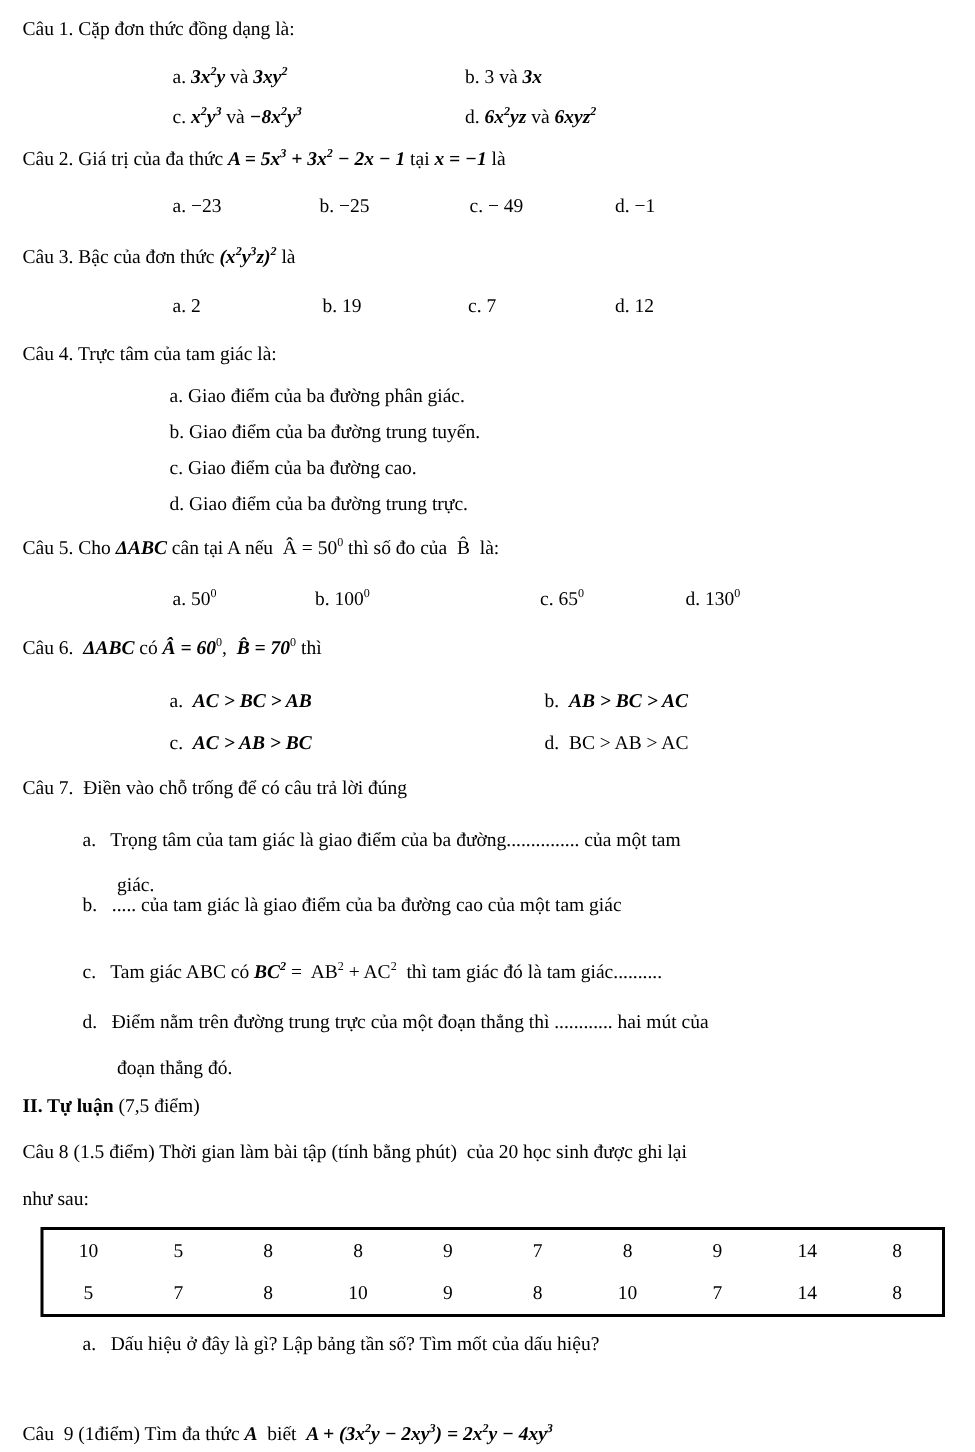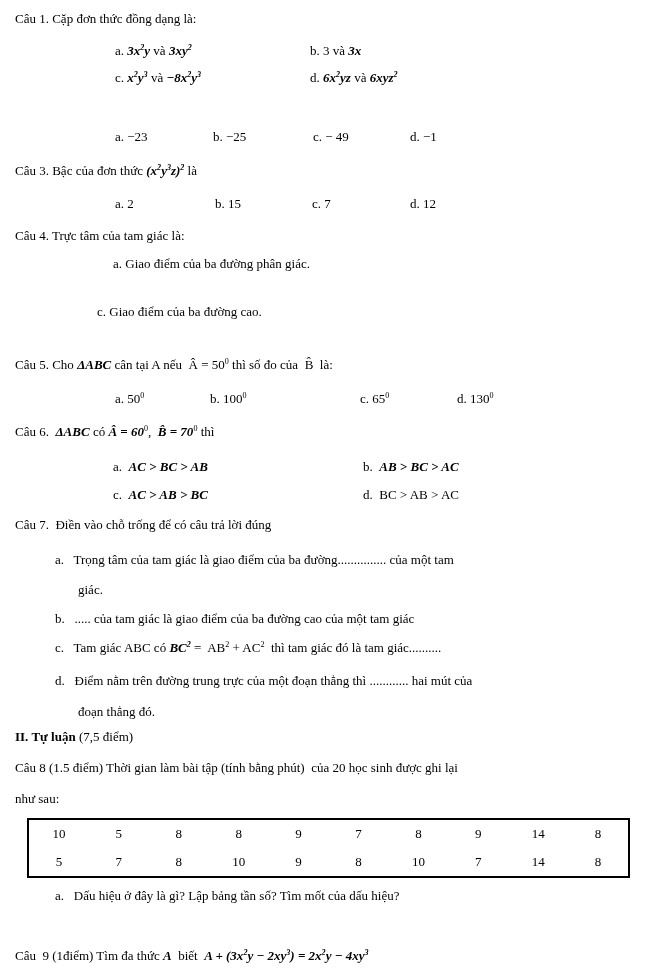--- a/index.html
+++ b/index.html
@@ -39,51 +39,54 @@
 <body>
 
 <div class="page">
 
   <div class="ln" style="top:8px;left:15px"><span>Câu 1. Cặp đơn thức đồng dạng là:</span></div>
   <div class="ln" style="top:40px;left:115px"><span>a. </span><span class="it">3x</span><sup class="it">2</sup><span class="it">y</span><span> và </span><span class="it">3xy</span><sup class="it">2</sup></div>
   <div class="ln" style="top:40px;left:310px"><span>b. 3 và </span><span class="it">3x</span></div>
   <div class="ln" style="top:67px;left:115px"><span>c. </span><span class="it">x</span><sup class="it">2</sup><span class="it">y</span><sup class="it">3</sup><span> và </span><span class="it">−8x</span><sup class="it">2</sup><span class="it">y</span><sup class="it">3</sup></div>
   <div class="ln" style="top:67px;left:310px"><span>d. </span><span class="it">6x</span><sup class="it">2</sup><span class="it">yz</span><span> và </span><span class="it">6xyz</span><sup class="it">2</sup></div>
 
+  <div class="ln" style="top:95px;left:15px"><span>Câu 2. Giá trị của đa thức </span><span class="it">A = 5x</span><sup class="it">3</sup><span class="it"> + 3x</span><sup class="it">2</sup><span class="it"> − 2x − 1</span><span> tại </span><span class="it">x = −1</span><span> là</span></div>
   <div class="ln" style="top:126px;left:115px"><span>a. −23</span></div>
   <div class="ln" style="top:126px;left:213px"><span>b. −25</span></div>
   <div class="ln" style="top:126px;left:313px"><span>c. − 49</span></div>
   <div class="ln" style="top:126px;left:410px"><span>d. −1</span></div>
 
   <div class="ln" style="top:160px;left:15px"><span>Câu 3. Bậc của đơn thức </span><span class="it">(x</span><sup class="it">2</sup><span class="it">y</span><sup class="it">3</sup><span class="it">z)</span><sup class="it">2</sup><span> là</span></div>
   <div class="ln" style="top:193px;left:115px"><span>a. 2</span></div>
-  <div class="ln" style="top:193px;left:215px"><span>b. 15</span></div>
+  <div class="ln" style="top:193px;left:215px"><span>b. 19</span></div>
   <div class="ln" style="top:193px;left:312px"><span>c. 7</span></div>
   <div class="ln" style="top:193px;left:410px"><span>d. 12</span></div>
 
   <div class="ln" style="top:225px;left:15px"><span>Câu 4. Trực tâm của tam giác là:</span></div>
   <div class="ln" style="top:253px;left:113px"><span>a. Giao điểm của ba đường phân giác.</span></div>
-  <div class="ln" style="top:301px;left:97px"><span>c. Giao điểm của ba đường cao.</span></div>
+  <div class="ln" style="top:277px;left:113px"><span>b. Giao điểm của ba đường trung tuyến.</span></div>
+  <div class="ln" style="top:301px;left:113px"><span>c. Giao điểm của ba đường cao.</span></div>
+  <div class="ln" style="top:325px;left:113px"><span>d. Giao điểm của ba đường trung trực.</span></div>
 
   <div class="ln" style="top:354px;left:15px"><span>Câu 5. Cho </span><span class="it">ΔABC</span><span> cân tại A nếu  Â = 50</span><sup>0</sup><span> thì số đo của  B̂  là:</span></div>
   <div class="ln" style="top:388px;left:115px"><span>a. 50</span><sup>0</sup></div>
   <div class="ln" style="top:388px;left:210px"><span>b. 100</span><sup>0</sup></div>
   <div class="ln" style="top:388px;left:360px"><span>c. 65</span><sup>0</sup></div>
   <div class="ln" style="top:388px;left:457px"><span>d. 130</span><sup>0</sup></div>
 
   <div class="ln" style="top:421px;left:15px"><span>Câu 6.  </span><span class="it">ΔABC</span><span> có </span><span class="it">Â = 60</span><sup>0</sup><span>,  </span><span class="it">B̂ = 70</span><sup>0</sup><span> thì</span></div>
   <div class="ln" style="top:456px;left:363px"><span>b.  </span><span class="it">AB &gt; BC &gt; AC</span></div>
   <div class="ln" style="top:456px;left:113px"><span>a.  </span><span class="it">AC &gt; BC &gt; AB</span></div>
   <div class="ln" style="top:484px;left:113px"><span>c.  </span><span class="it">AC &gt; AB &gt; BC</span></div>
   <div class="ln" style="top:484px;left:363px"><span>d.  BC &gt; AB &gt; AC</span></div>
 
   <div class="ln" style="top:514px;left:15px"><span>Câu 7.  Điền vào chỗ trống để có câu trả lời đúng</span></div>
   <div class="ln" style="top:549px;left:55px"><span>a.   Trọng tâm của tam giác là giao điểm của ba đường............... của một tam</span></div>
   <div class="ln" style="top:579px;left:78px"><span>giác.</span></div>
-  <div class="ln" style="top:608px;left:55px"><span>b.   ..... của tam giác là giao điểm của ba đường cao của một tam giác</span></div>
+  <div class="ln" style="top:592px;left:55px"><span>b.   ..... của tam giác là giao điểm của ba đường cao của một tam giác</span></div>
   <div class="ln" style="top:637px;left:55px"><span>c.   Tam giác ABC có </span><span class="it">BC</span><sup class="it">2</sup><span> =  AB</span><sup>2</sup><span> + AC</span><sup>2</sup><span>  thì tam giác đó là tam giác..........</span></div>
   <div class="ln" style="top:670px;left:55px"><span>d.   Điểm nằm trên đường trung trực của một đoạn thẳng thì ............ hai mút của</span></div>
   <div class="ln" style="top:701px;left:78px"><span>đoạn thẳng đó.</span></div>
 
   <div class="ln" style="top:726px;left:15px"><span class="bd">II. Tự luận </span><span>(7,5 điểm)</span></div>
 
   <div class="ln" style="top:757px;left:15px"><span>Câu 8 (1.5 điểm) Thời gian làm bài tập (tính bằng phút)  của 20 học sinh được ghi lại</span></div>
   <div class="ln" style="top:788px;left:15px"><span>như sau:</span></div>
 
   <div class="qtable">

